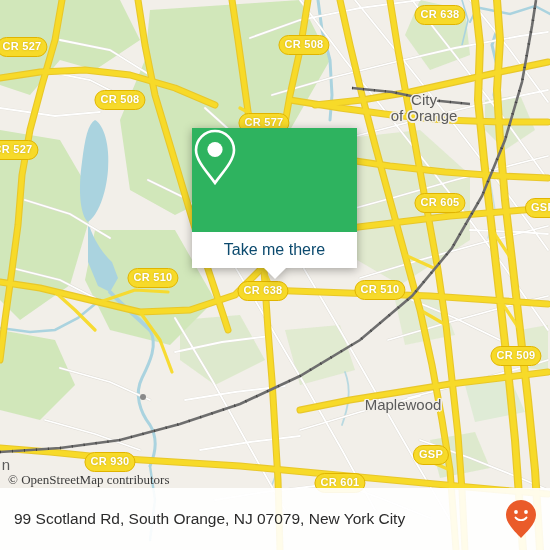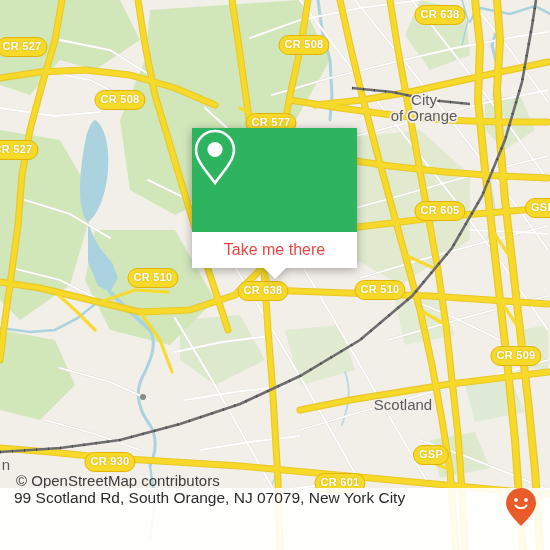--- a/index.html
+++ b/index.html
@@ -84,55 +84,56 @@
     align-items: center;
     justify-content: center;
   }
   #popup-pin-icon svg { display: block; }
   #popup-button {
     height: 36px;
     background: #ffffff;
     display: flex;
     align-items: center;
     justify-content: center;
-    color: #ef4444;
+    color: #0c4a6e;
     font-size: 16px;
     cursor: pointer;
   }
   #popup-tail {
     position: absolute;
     left: 50%;
     top: 140px;
     margin-left: -11px;
     width: 0; height: 0;
     border-left: 11px solid transparent;
     border-right: 11px solid transparent;
     border-top: 11px solid #ffffff;
   }
 
   
   #attribution {
     position: absolute;
-    left: 16px;
+    left: 8px;
     top: 472px;
-    font-size: 15px;
+    font-size: 13px;
     color: #3c3c3c;
     white-space: nowrap;
+    font-family: Liberation Serif, serif;
   }
 
   
   #footer {
     position: absolute;
     left: 0;
     right: 0;
     bottom: 0;
     height: 62px;
     background: rgba(255,255,255,.90);
     display: flex;
-    align-items: flex-start;
+    align-items: center;
     justify-content: space-between;
     padding: 0 14px 0 14px;
     box-sizing: border-box;
   }
   #footer-address {
     color: #2b2b2b;
     font-size: 15.5px;
     line-height: 1.32;
     max-width: 400px;
   }
@@ -341,38 +342,38 @@
         <path d="M0,452 L60,448 L120,440 L180,424 L240,404 L300,376 L360,340 L412,296 L452,248 L482,196 L505,140 L522,82 L532,26 L536,0" stroke="#3f3f3f" stroke-width="2.6" stroke-dasharray="1 11" fill="none"></path>
         <path d="M352,88 L392,92 L430,100 L470,104" class="rail" stroke-width="2.4"></path>
         <path d="M352,88 L392,92 L430,100 L470,104" stroke="#3f3f3f" stroke-width="2.4" stroke-dasharray="1 10" fill="none"></path>
       </g>
     </svg>
 
     <div class="shield" style="left:22px;top:47px">CR 527</div>
     <div class="shield" style="left:304px;top:45px">CR 508</div>
     <div class="shield" style="left:440px;top:15px">CR 638</div>
     <div class="shield" style="left:120px;top:100px">CR 508</div>
-    <div class="shield" style="left:271px;top:123px">CR 577</div>
+    <div class="shield" style="left:264px;top:123px">CR 577</div>
     <div class="shield" style="left:13px;top:150px">CR 527</div>
-    <div class="shield" style="left:440px;top:211px">CR 605</div>
+    <div class="shield" style="left:440px;top:203px">CR 605</div>
     <div class="shield" style="left:543px;top:208px">GSP</div>
     <div class="shield" style="left:153px;top:278px">CR 510</div>
     <div class="shield" style="left:263px;top:291px">CR 638</div>
     <div class="shield" style="left:380px;top:290px">CR 510</div>
     <div class="shield" style="left:516px;top:356px">CR 509</div>
     <div class="shield" style="left:110px;top:462px">CR 930</div>
     <div class="shield" style="left:431px;top:455px">GSP</div>
     <div class="shield" style="left:340px;top:483px">CR 601</div>
 
     <div class="place" style="left:424px;top:92px;white-space:pre-line">City
 of Orange</div>
 
     <div class="place-dot" style="left:143px;top:397px"></div>
 
-    <div class="place" style="left:403px;top:389px">Scotland</div>
+    <div class="place" style="left:403px;top:389px">Maplewood</div>
 
     <div class="place" style="left:6px;top:449px">n</div>
 
     <div id="popup">
       <div id="popup-green">
         <span id="popup-pin-icon">
           <svg width="46" height="58" viewBox="0 0 46 58">
             <path d="M23 3 C12.5 3 4 11.5 4 22 C4 33 16 45 23 55 C30 45 42 33 42 22 C42 11.5 33.5 3 23 3 Z" fill="none" stroke="#ffffff" stroke-width="2.6"></path>
             <circle cx="23" cy="21.5" r="7.6" fill="#ffffff"></circle>
           </svg>

